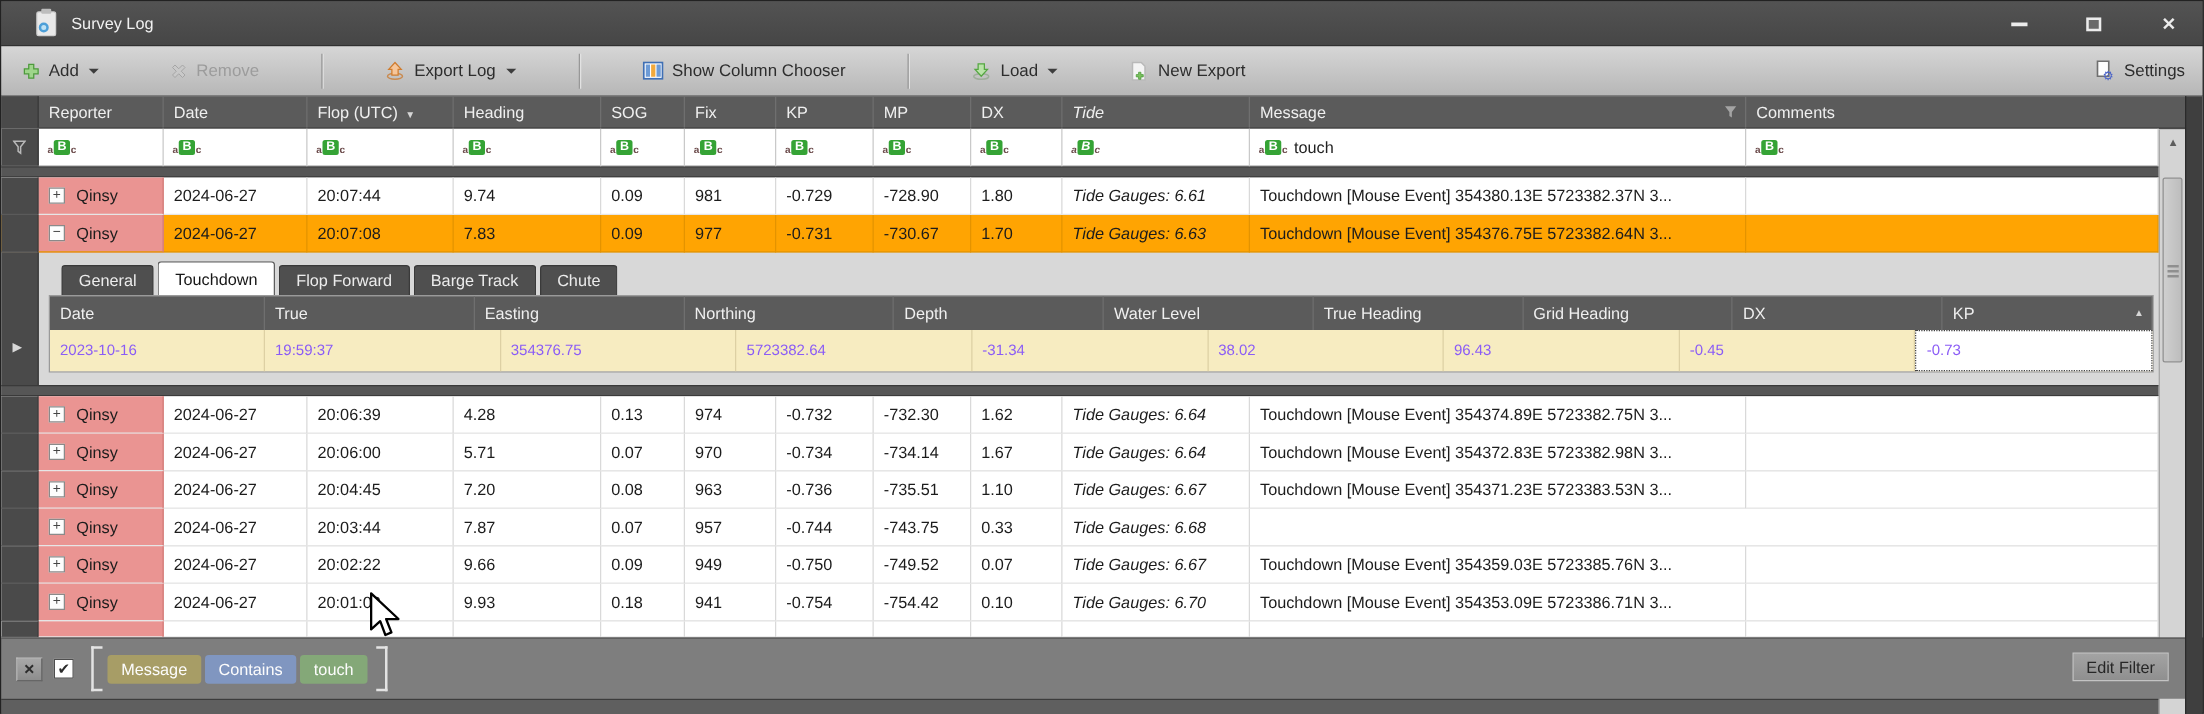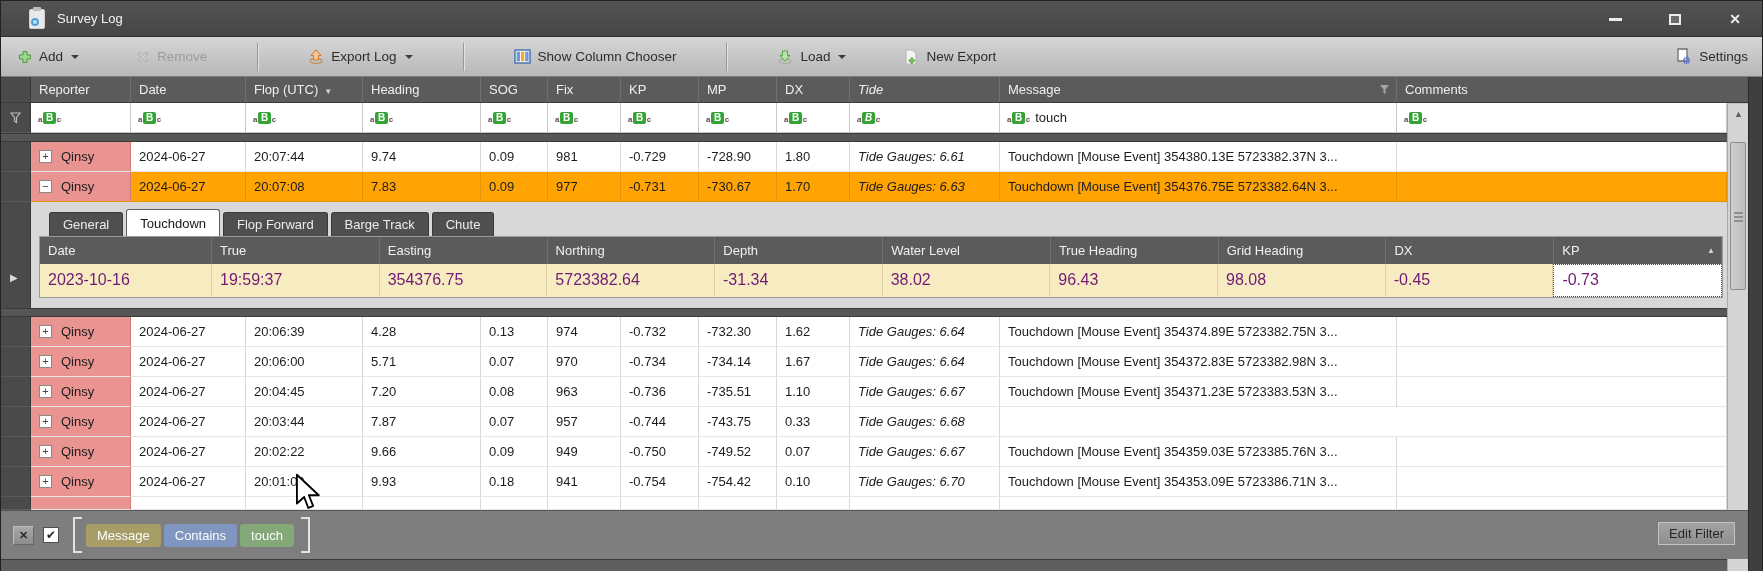--- a/index.html
+++ b/index.html
@@ -77,21 +77,21 @@
   .tabs { display:flex; align-items:flex-end; height:26px; padding-left:10px; }
   .tab { background:#4f4f4f; color:#ececec; border:1px solid #3a3a3a; border-bottom:none;
     border-radius:3px 3px 0 0; font-size:13px; padding:4px 13px 4px; margin-right:3px; white-space:nowrap; }
   .tab.active { background:#fff; color:#171717; border-color:#5e5e5e; padding-top:6px; padding-bottom:5px;
     position:relative; z-index:2; }
   .dtable { border:1px solid #9a9a9a; }
   .dhead { display:flex; height:27px; background:#5b5b5b; }
   .dhcell { color:#efefef; font-size:13px; line-height:26px; padding-left:8px; border-right:1px solid #6f6f6f;
     white-space:nowrap; overflow:hidden; display:flex; justify-content:space-between; align-items:center; padding-right:6px; }
   .drow { display:flex; height:33px; background:#f7ecc1; }
-  .dcell { font-size:16px; color:#701a75; line-height:32px; padding-left:8px; border-right:1px solid #ddd0a4;
+  .dcell { font-size:12px; color:#8b5cf6; line-height:32px; padding-left:8px; border-right:1px solid #ddd0a4;
     white-space:nowrap; overflow:hidden; }
   .d-date { width:172px; flex:none; } .d-fx { flex:1; }
   .dcell.editing { background:#fff; border:1px dotted #444; line-height:30px; }
 
   
   .vscroll { position:absolute; left:1726px; top:27px; width:21px; height:482px; background:#d4d4d4;
     border-left:1px solid #a8a8a8; }
   .vs-arrow { position:absolute; left:0; width:21px; height:20px; display:flex; align-items:center;
     justify-content:center; color:#5d5d5d; font-size:9px; }
   .vs-up { top:0; } .vs-down { bottom:0; }
@@ -410,21 +410,20 @@
               </div>
           </div>
           <div class="drow">
             <div class="dcell d-date">2023-10-16</div>
             <div class="dcell d-fx">19:59:37</div>
             <div class="dcell d-fx">354376.75</div>
             <div class="dcell d-fx">5723382.64</div>
             <div class="dcell d-fx">-31.34</div>
             <div class="dcell d-fx">38.02</div>
             <div class="dcell d-fx">96.43</div>
-            <div class="dcell d-fx">98.08</div>
             <div class="dcell d-fx">-0.45</div>
             <div class="dcell d-fx editing">-0.73</div>
           </div>
         </div>
       </div>
     </div>
 
     <div class="sep-band"></div>
 
       <div class="trow">

